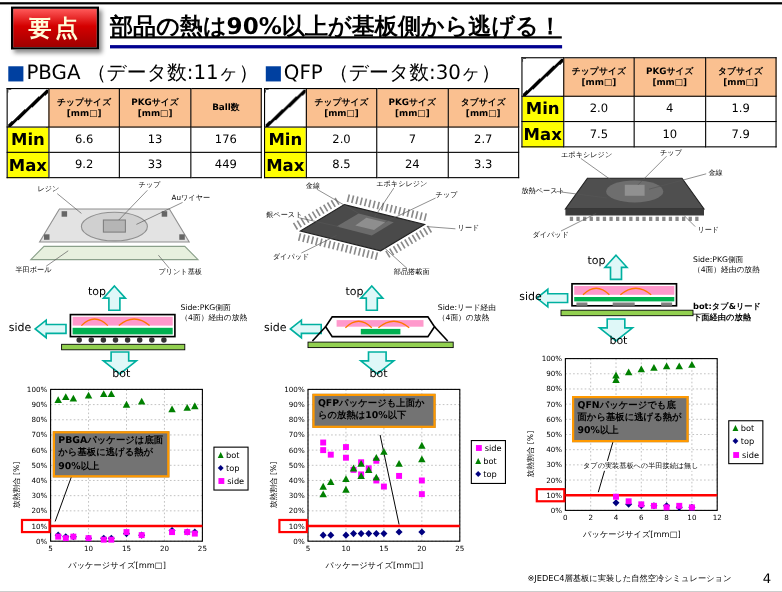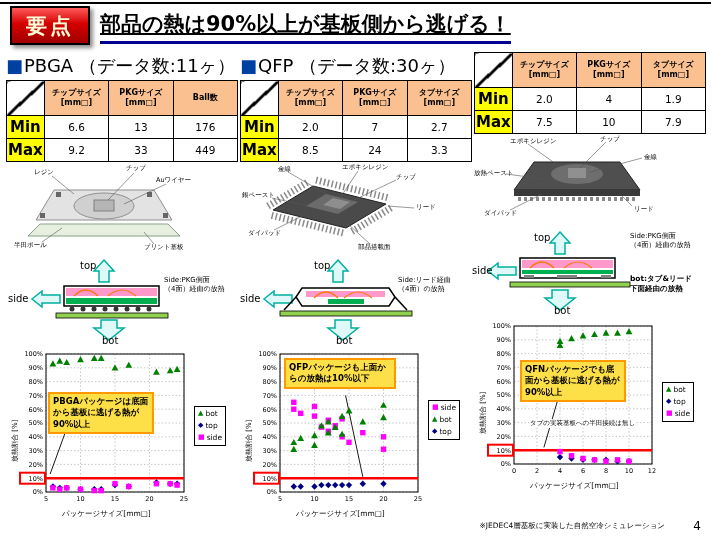--- a/index.html
+++ b/index.html
@@ -48,21 +48,21 @@
   
   .chart{position:relative;height:178px;margin-top:2px;}
   .ylab{position:absolute;left:6px;top:112px;transform:rotate(-90deg);
         transform-origin:0 0;font-size:7px;white-space:nowrap;}
   .plotwrap{position:absolute;left:14px;top:0;width:208px;height:158px;}
   .xlab{position:absolute;left:58px;top:159px;font-size:7.5px;}
   .legend{position:absolute;right:0;border:1px solid #000;background:#fff;
           padding:1px 3px;font-size:7.5px;line-height:1.6;}
   .leg-item{display:flex;align-items:center;gap:2px;}
   .leg-mark{font-size:7px;}
-  .callout{position:absolute;background:#fde047;border:2px solid #ff9900;
+  .callout{position:absolute;background:#737373;border:2px solid #ff9900;
            font-size:8.5px;font-weight:bold;line-height:1.35;padding:2px 3px;z-index:3;}
   .callout.c0{left:30px;top:42px;width:96px;}
   .callout.c1{left:32px;top:8px;width:102px;}
   .callout.c2{left:34px;top:38px;width:96px;}
   .extra-note{position:absolute;left:44px;top:97px;font-size:6.5px;background:#fff;
               z-index:2;white-space:nowrap;}
 
   
   .footnote{position:absolute;right:46px;bottom:7px;font-size:7.5px;}
   .pagenum{position:absolute;right:10px;bottom:5px;font-size:12px;}

